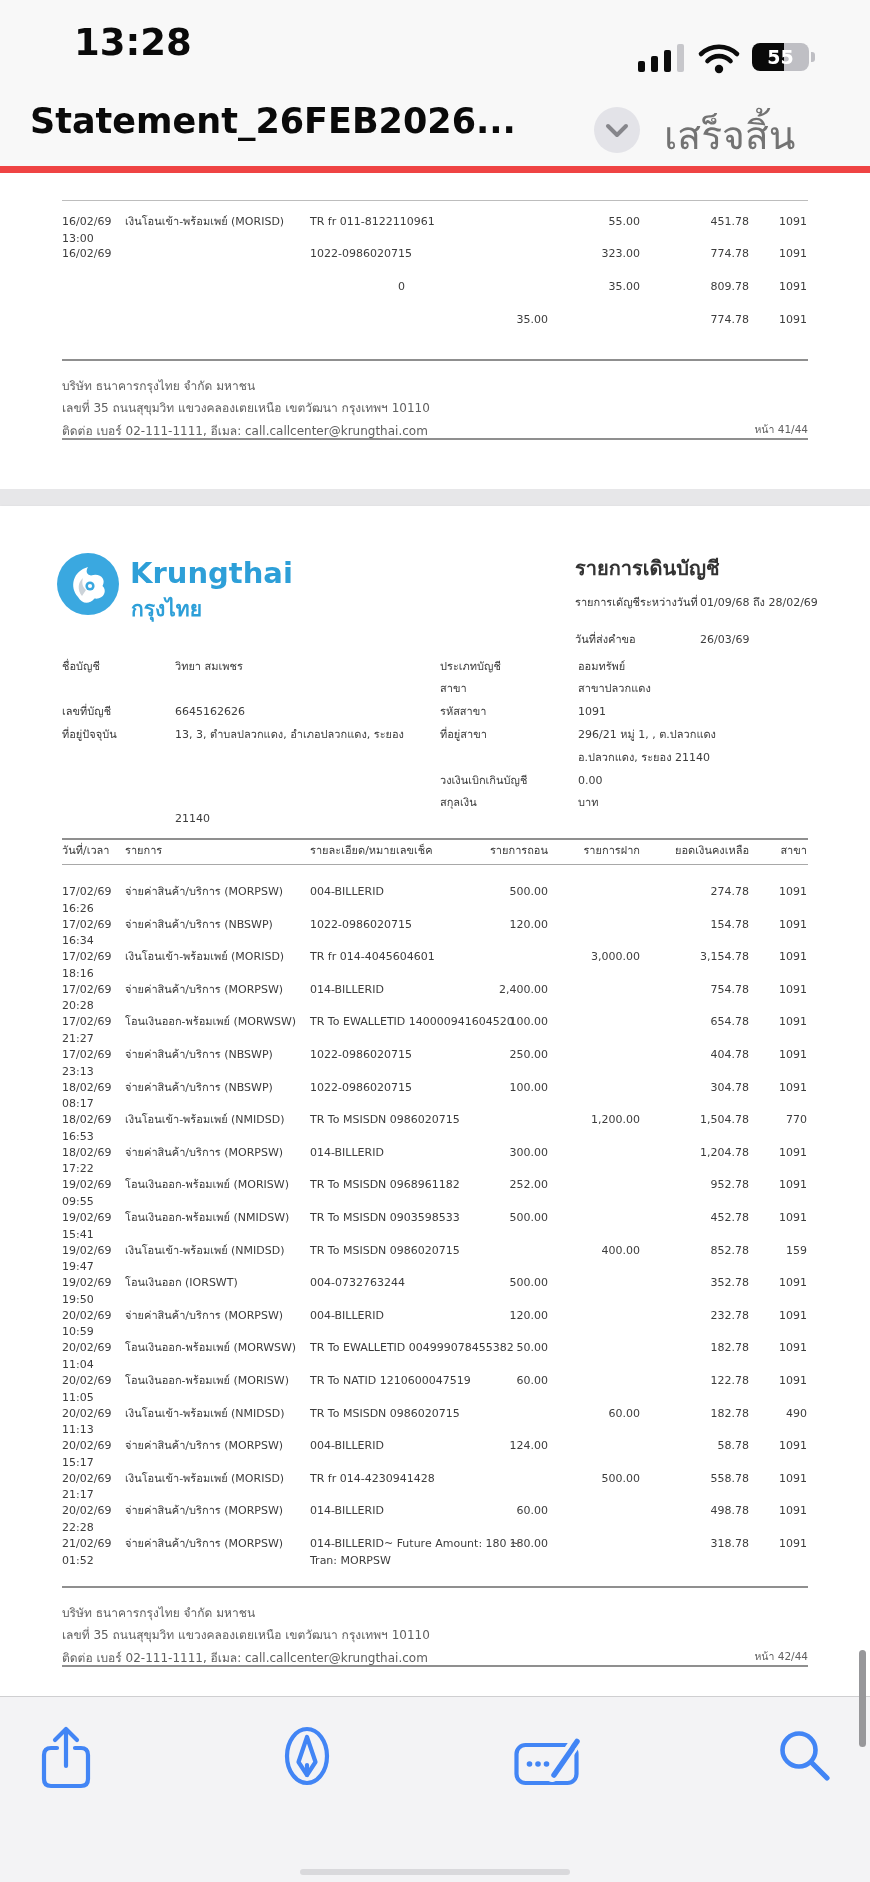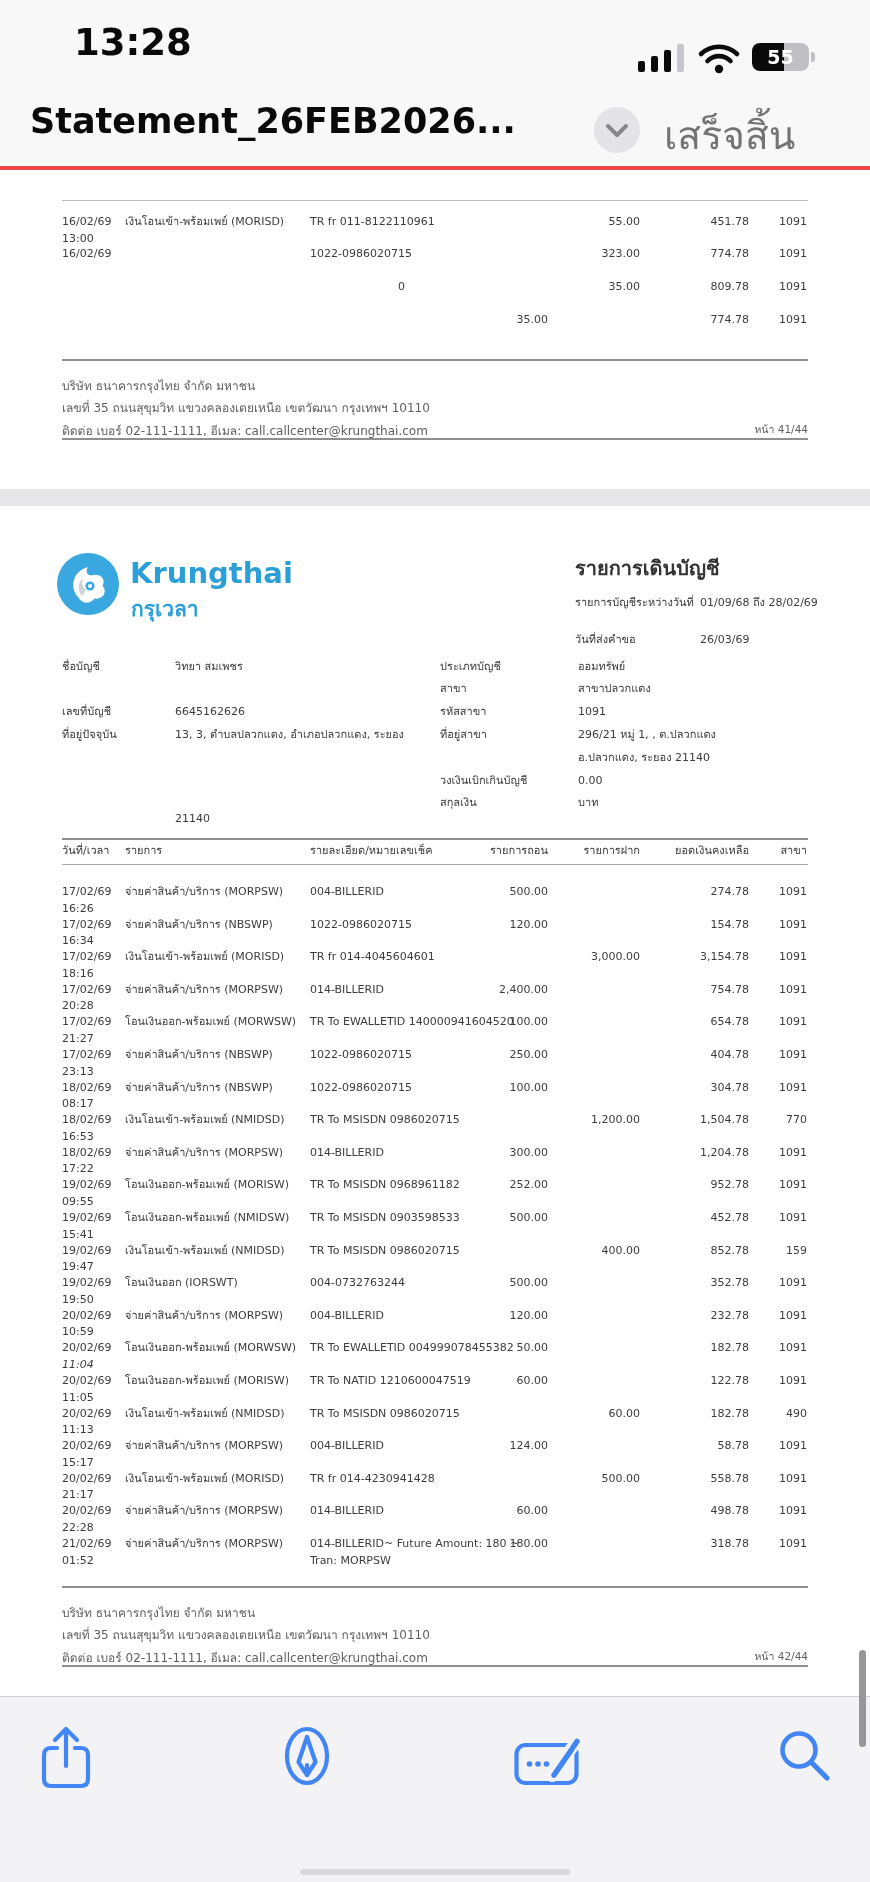--- a/index.html
+++ b/index.html
@@ -1,20 +1,20 @@
 <!DOCTYPE html>
 <html><head>
 <meta charset="utf-8">
 <style>
   html,body{margin:0;padding:0;background:#222;}
   .screen{position:relative;width:870px;height:1882px;background:#e7e7e9;overflow:hidden;
           font-family:"DejaVu Sans","Liberation Sans",sans-serif;-webkit-font-smoothing:antialiased;}
   
   .header{position:absolute;top:0;left:0;right:0;height:166px;background:#f8f8f8;
-          border-bottom:4px solid #ef4444;z-index:6;}
+          border-bottom:7px solid #ef4444;z-index:6;}
   .time{position:absolute;left:74px;top:21px;font-size:37px;font-weight:700;color:#0a0a0a;}
   .sig{position:absolute;left:638px;top:44px;}
   .wifi{position:absolute;left:697px;top:41px;}
   .batt{position:absolute;left:752px;top:43px;width:57px;height:28px;border-radius:8px;overflow:hidden;}
   .batt .bk{position:absolute;left:0;top:0;width:32px;height:28px;background:#0a0a0a;}
   .batt .gy{position:absolute;left:32px;top:0;right:0;height:28px;background:#bfbfc4;}
   .batt .pct{position:absolute;left:0;top:0;width:100%;height:28px;line-height:28px;text-align:center;
              color:#fff;font-size:19px;font-weight:700;}
   .battcap{position:absolute;left:811px;top:52px;width:4px;height:10px;background:#bfbfc4;border-radius:0 3px 3px 0;}
   .nav-title{position:absolute;left:30px;top:101px;font-size:35px;font-weight:700;color:#0a0a0a;white-space:nowrap;}
@@ -121,24 +121,24 @@
   <div class="page p42">
 
     <svg style="position:absolute;left:56px;top:46px;" width="64" height="64" viewBox="0 0 64 64">
       <circle cx="32" cy="32" r="31" fill="#3aa8e0"></circle>
       <path d="M22 45 C13 35 17 19 32 15 C29.5 19.5 30.5 22.5 35 23.5 C44 20.5 50.5 27 46.5 34 C52 39 47 48 38.5 46.5 C33 53 26 52 22 45 Z" fill="#ffffff"></path>
       <path d="M26 44 C21 38 22 30 27 26 C25.5 31 26.5 35 30 38 Z" fill="#ccd3d9"></path>
       <circle cx="34" cy="34" r="4.6" fill="#3aa8e0"></circle>
       <circle cx="34" cy="34" r="2.1" fill="#ffffff"></circle>
     </svg>
     <div class="logo-en">Krungthai</div>
-    <div class="logo-th">กรุเวลา</div>
+    <div class="logo-th">กรุงไทย</div>
 
     <div class="doc-title" style="top:46px;">รายการเดินบัญชี</div>
-    <div class="t lab" style="left:575px;top:90px;">รายการบัญชีระหว่างวันที่</div>
+    <div class="t lab" style="left:575px;top:90px;">รายการเดัญชีระหว่างวันที่</div>
     <div class="t" style="left:700px;top:90px;">01/09/68 ถึง 28/02/69</div>
     <div class="t lab" style="left:575px;top:127px;">วันที่ส่งคำขอ</div>
     <div class="t" style="left:700px;top:127px;">26/03/69</div>
 
     <div class="t lab" style="left:62px;top:154px;">ชื่อบัญชี</div>
     <div class="t" style="left:175px;top:154px;">วิทยา สมเพชร</div>
     <div class="t lab" style="left:62px;top:199px;">เลขที่บัญชี</div>
     <div class="t" style="left:175px;top:199px;">6645162626</div>
     <div class="t lab" style="left:62px;top:222px;">ที่อยู่ปัจจุบัน</div>
     <div class="t" style="left:175px;top:222px;">13, 3, ตำบลปลวกแดง, อำเภอปลวกแดง, ระยอง</div>
@@ -261,21 +261,21 @@
         <span class="t" style="right: 121px; top: 770.2px;">352.78</span>
         <span class="t" style="right: 63px; top: 770.2px;">1091</span>
         <span class="t" style="left: 62px; top: 802.8px;">20/02/69</span>
         <span class="t" style="left: 62px; top: 819.3px;">10:59</span>
         <span class="t" style="left: 125px; top: 802.8px;">จ่ายค่าสินค้า/บริการ (MORPSW)</span>
         <span class="t" style="left: 310px; top: 802.8px;">004-BILLERID</span>
         <span class="t" style="right: 322px; top: 802.8px;">120.00</span>
         <span class="t" style="right: 121px; top: 802.8px;">232.78</span>
         <span class="t" style="right: 63px; top: 802.8px;">1091</span>
         <span class="t" style="left: 62px; top: 835.4px;">20/02/69</span>
-        <span class="t" style="left: 62px; top: 851.9px; font-style: italic;">11:04</span>
+        <span class="t" style="left: 62px; top: 851.9px;">11:04</span>
         <span class="t" style="left: 125px; top: 835.4px;">โอนเงินออก-พร้อมเพย์ (MORWSW)</span>
         <span class="t" style="left: 310px; top: 835.4px;">TR To EWALLETID 004999078455382</span>
         <span class="t" style="right: 322px; top: 835.4px;">50.00</span>
         <span class="t" style="right: 121px; top: 835.4px;">182.78</span>
         <span class="t" style="right: 63px; top: 835.4px;">1091</span>
         <span class="t" style="left: 62px; top: 868px;">20/02/69</span>
         <span class="t" style="left: 62px; top: 884.5px;">11:05</span>
         <span class="t" style="left: 125px; top: 868px;">โอนเงินออก-พร้อมเพย์ (MORISW)</span>
         <span class="t" style="left: 310px; top: 868px;">TR To NATID 1210600047519</span>
         <span class="t" style="right: 322px; top: 868px;">60.00</span>

